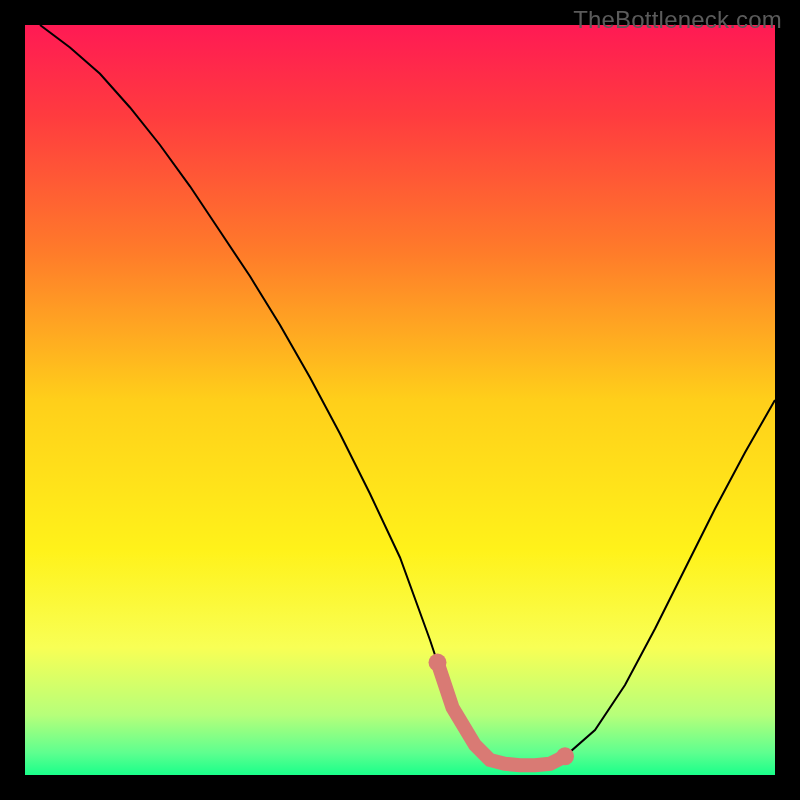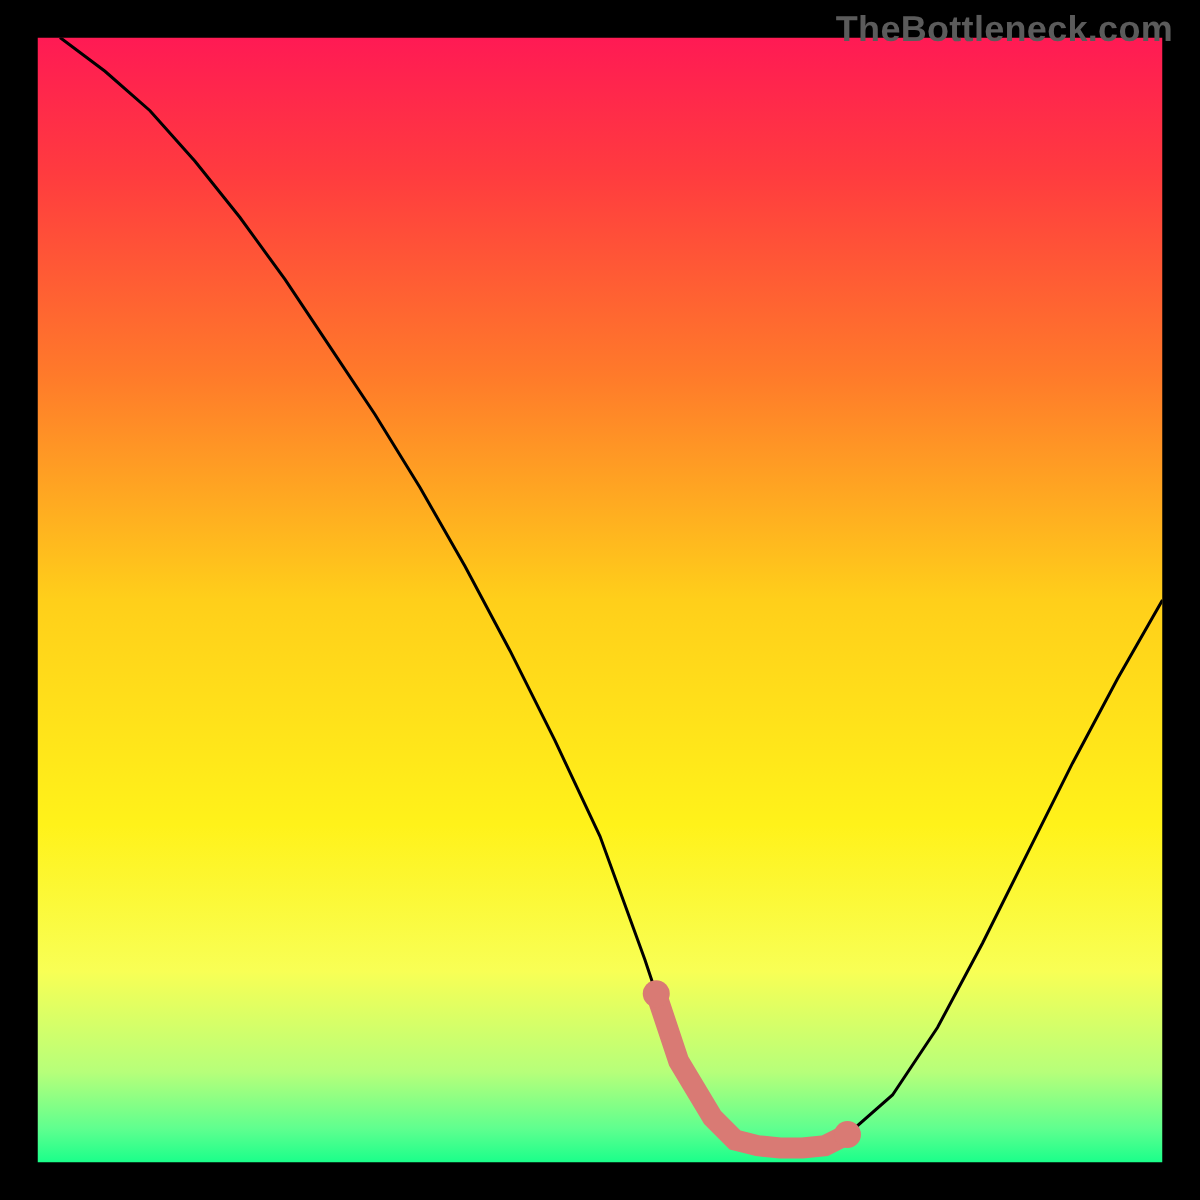--- a/index.html
+++ b/index.html
@@ -16,21 +16,21 @@
     width: 800px;
     height: 800px;
     background: #000000;
   }
   .watermark {
     position: absolute;
     top: 6px;
     right: 18px;
     color: #5b5b5b;
     font-size: 24px;
-    font-weight: 700;
+    font-weight: 400;
     letter-spacing: 0.2px;
     z-index: 10;
     margin-left: 41px;
   }
   .plot-area {
     position: absolute;
     left: 25px;
     top: 25px;
     width: 750px;
     height: 750px;

